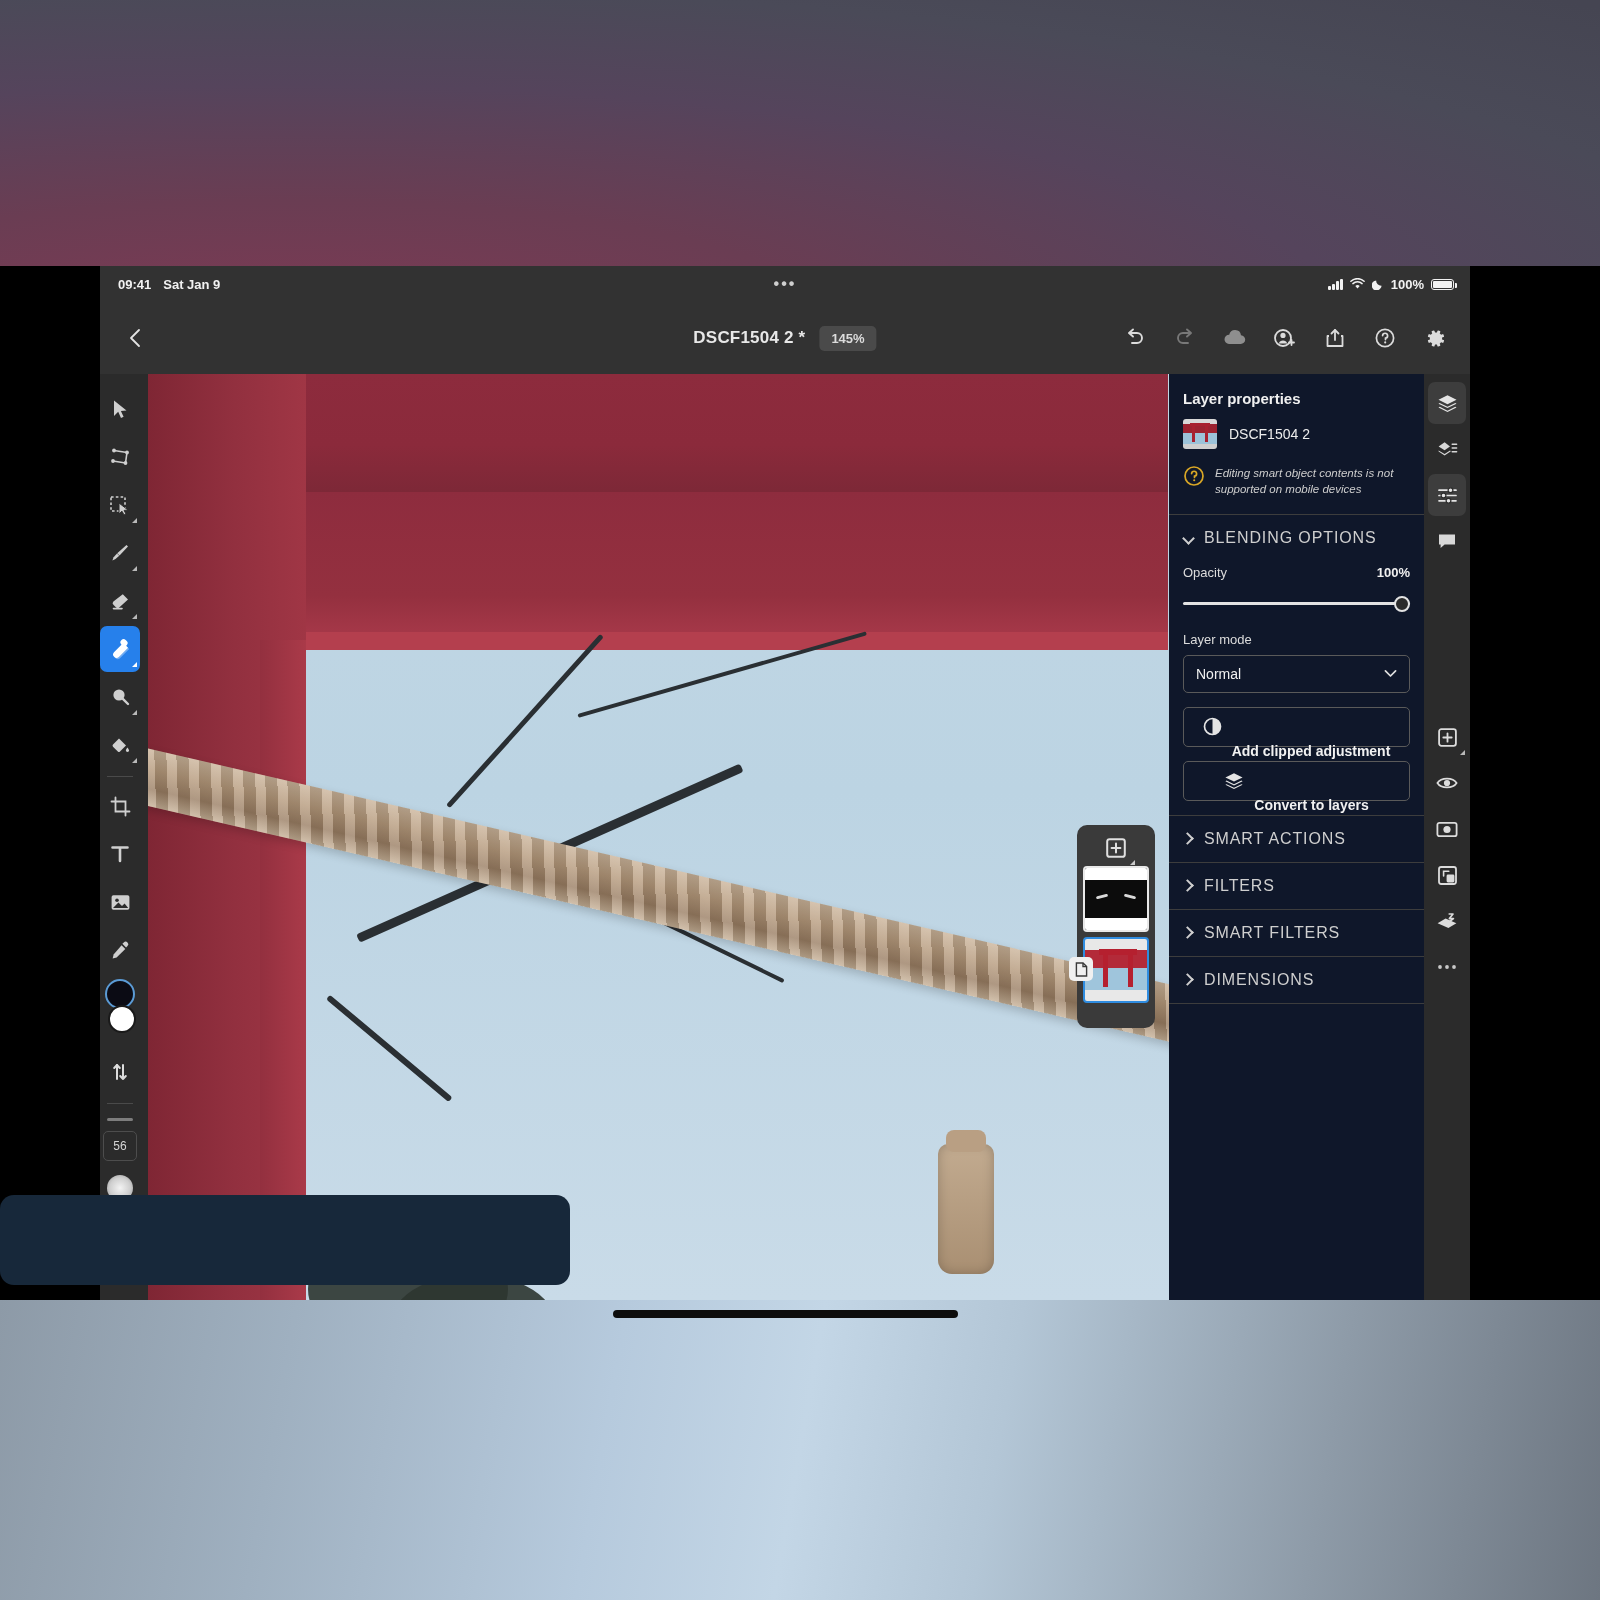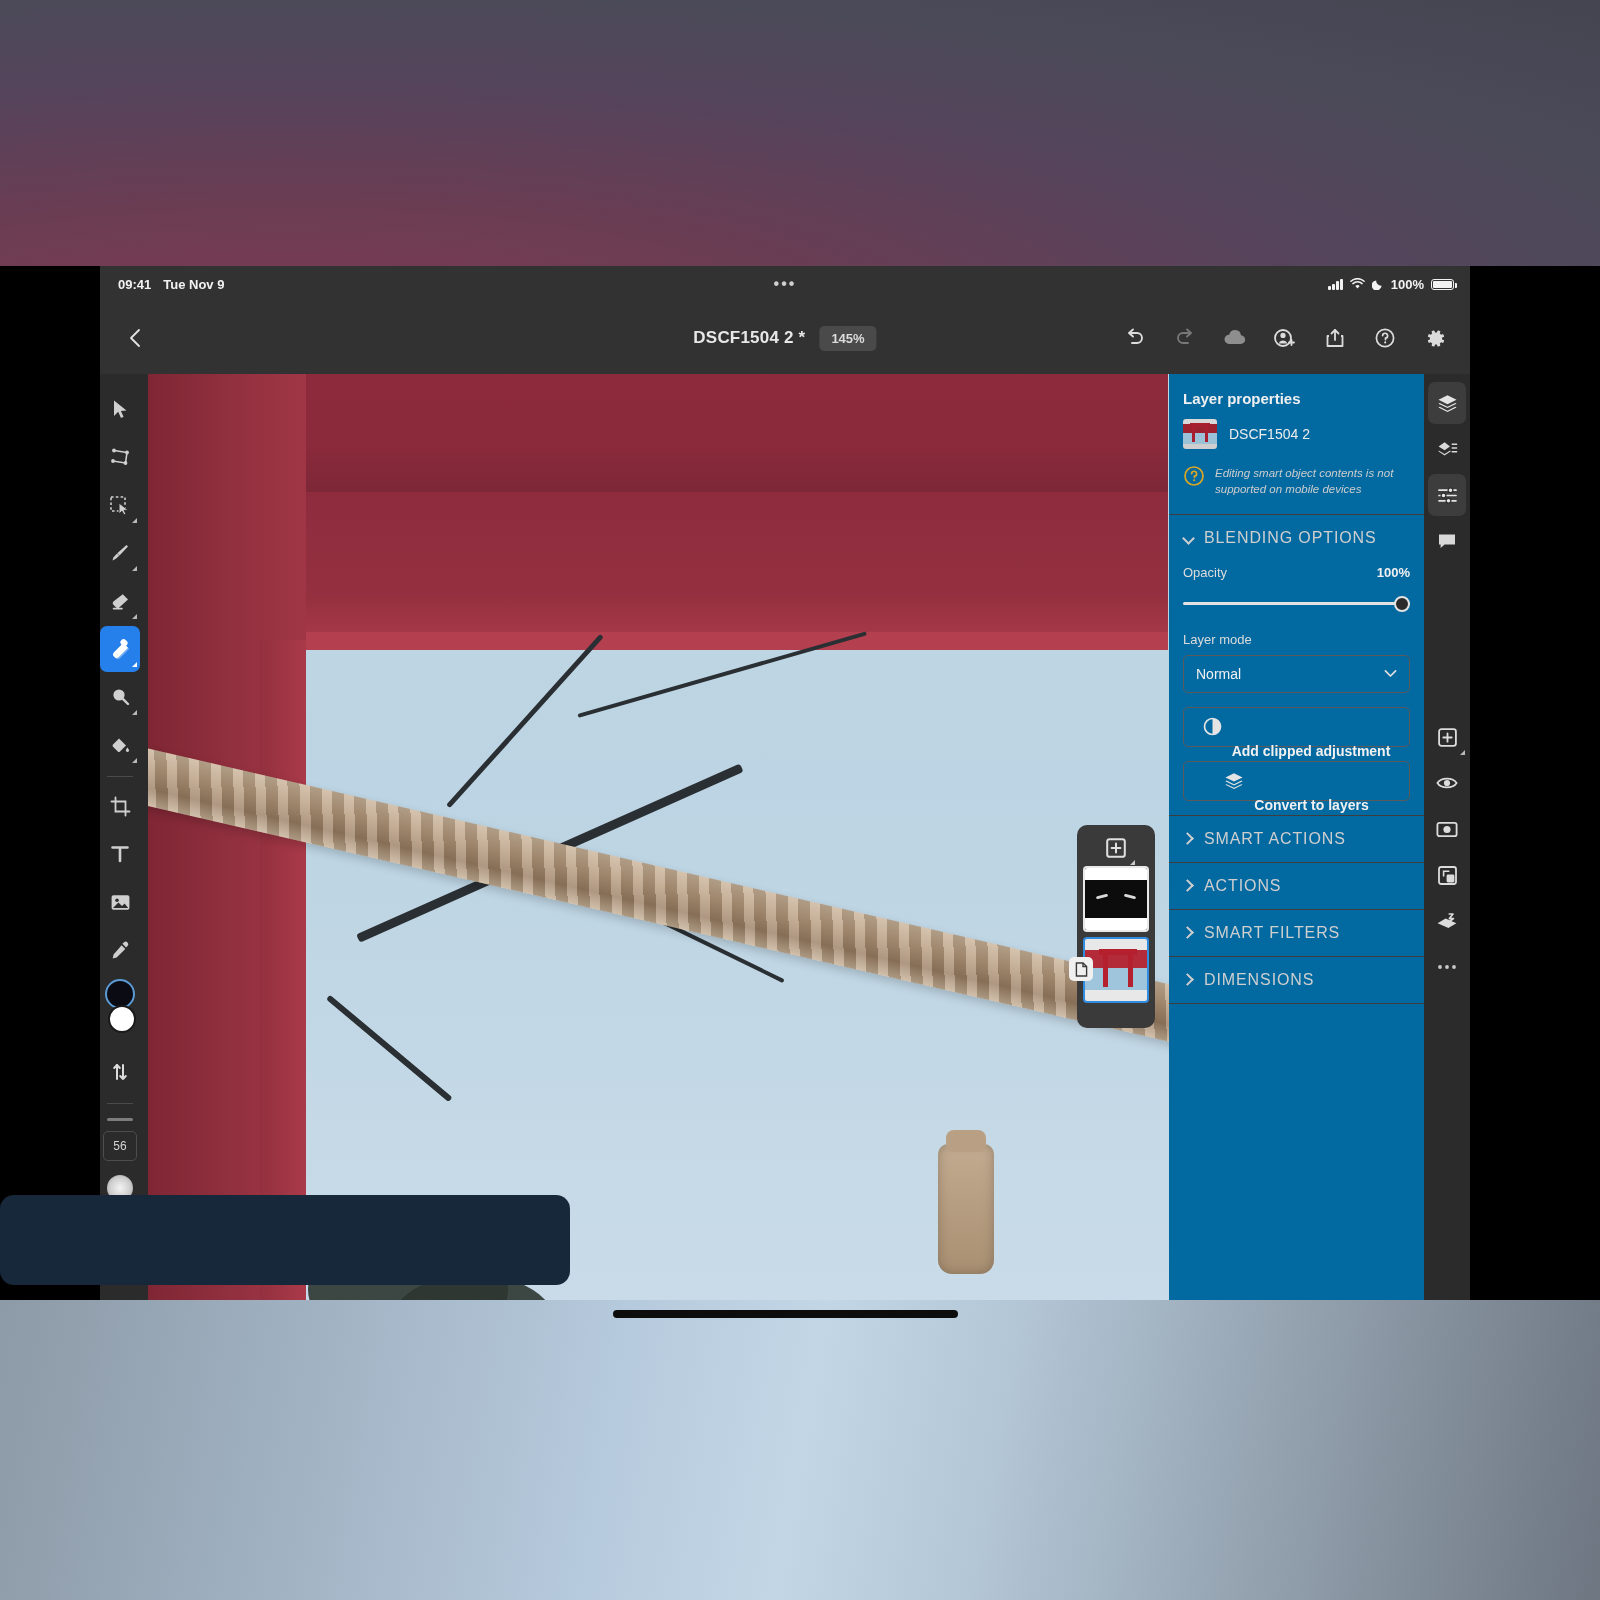--- a/index.html
+++ b/index.html
@@ -164,21 +164,21 @@
   .mini-thumb.img .torii { position:absolute; left:18px; top:16px; width:30px; height:32px;
     border-left:5px solid #b5202f; border-right:5px solid #b5202f; }
   .mini-thumb.img .torii::before { content:""; position:absolute; left:-9px; right:-9px; top:-6px;
     height:6px; background:#b5202f; }
   #smart-badge { position: absolute; left: -8px; top: 132px; width: 24px; height: 24px;
     background: #f0f0f0; border-radius: 5px; display:flex; align-items:center; justify-content:center; }
 
   
   #panel {
     position: absolute; left: 1069px; top: 108px; width: 255px; height: 926px;
-    background: #0369a1; color: #d9d9d9; overflow: hidden;
+    background: #0f172a; color: #d9d9d9; overflow: hidden;
   }
   #panel-title { font-size: 15px; font-weight: bold; color: #f0f0f0;
     padding: 16px 14px 10px 14px; }
   #layer-row { display: flex; align-items: center; gap: 12px; padding: 2px 14px 14px 14px; }
   #layer-thumb { width: 34px; height: 30px; border-radius: 3px; overflow: hidden; position: relative;
     background: linear-gradient(180deg,#d8d8d8 0%,#d8d8d8 16%,#9c2230 16%,#9c2230 46%,#9cc2d8 46%,#9cc2d8 84%,#cfcfcf 84%); }
   #layer-thumb .t { position:absolute; left:9px; top:7px; width:16px; height:16px;
     border-left:3px solid #a8202f; border-right:3px solid #a8202f; }
   #layer-thumb .t::before { content:""; position:absolute; left:-5px; right:-5px; top:-3px;
     height:3px; background:#a8202f; }
@@ -240,21 +240,21 @@
 <div id="backdrop-top"></div>
 <div id="backdrop-mid-left"></div>
 <div id="backdrop-mid-right"></div>
 <div id="backdrop-bottom"></div>
 
 <div id="tablet">
 
   <div id="statusbar">
     <div class="sb-left">
       <span>09:41</span>
-      <span>Tue Nov 9</span>
+      <span>Sat Jan 9</span>
     </div>
     <div class="sb-center">•••</div>
     <div class="sb-right">
       <span class="bars">
           <i></i>
           <i></i>
           <i></i>
           <i></i>
         </span>
       <svg width="15" height="12" viewBox="0 0 15 12">
@@ -558,21 +558,21 @@
 
     <div class="panel-sep"></div>
     <div class="sec-head">
       <span class="chev right"></span>
       <span class="lbl">SMART ACTIONS</span>
     </div>
 
     <div class="panel-sep"></div>
     <div class="sec-head">
       <span class="chev right"></span>
-      <span class="lbl">ACTIONS</span>
+      <span class="lbl">FILTERS</span>
     </div>
 
     <div class="panel-sep"></div>
     <div class="sec-head">
       <span class="chev right"></span>
       <span class="lbl">SMART FILTERS</span>
     </div>
 
     <div class="panel-sep"></div>
     <div class="sec-head">

